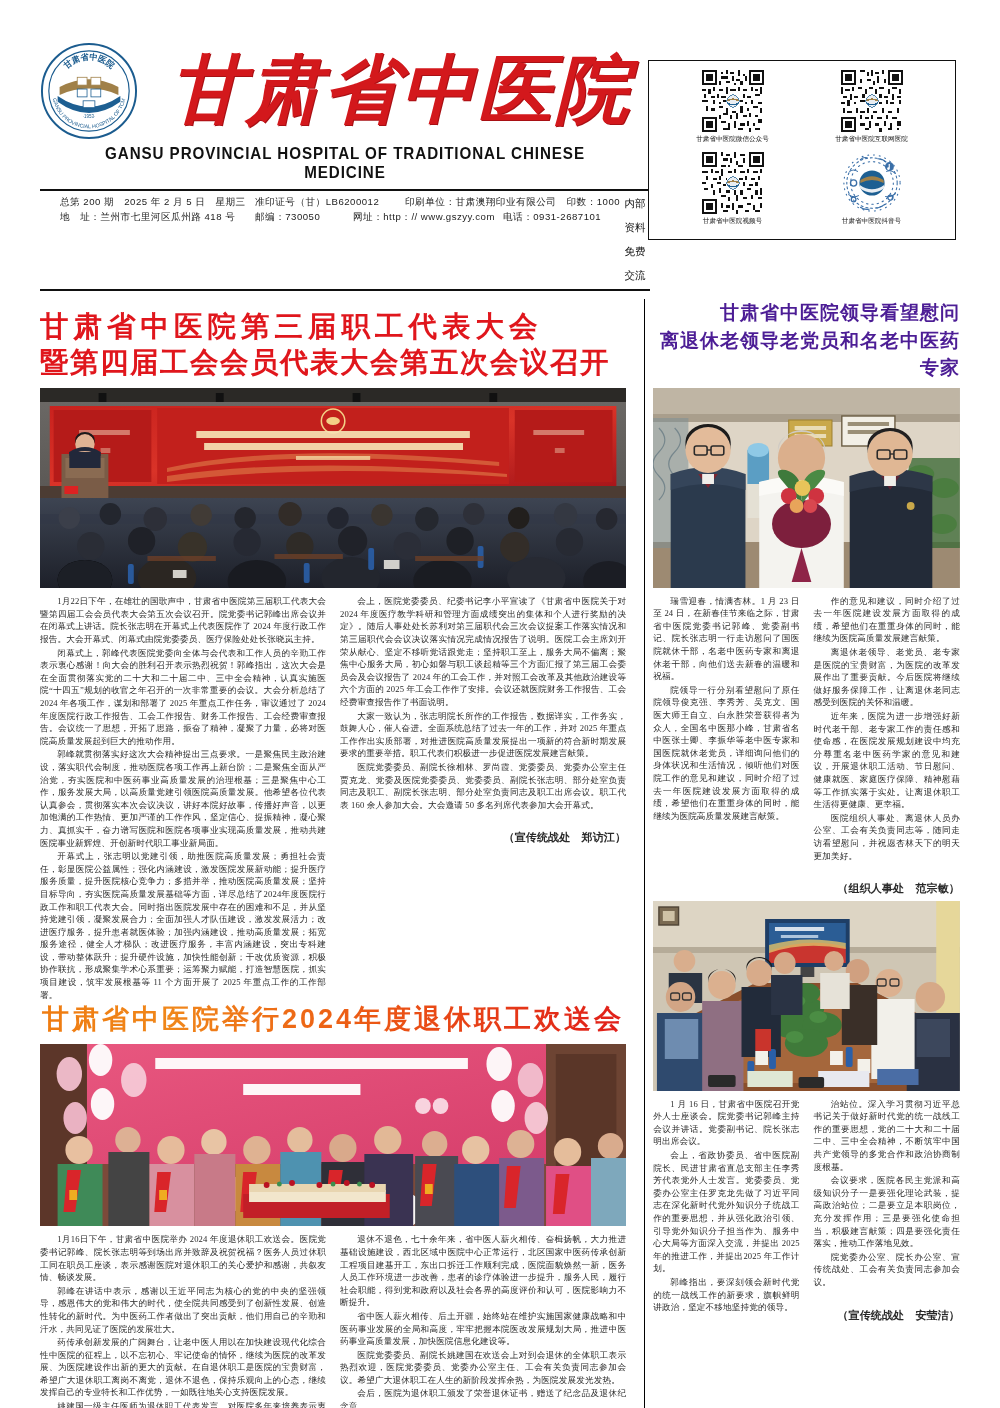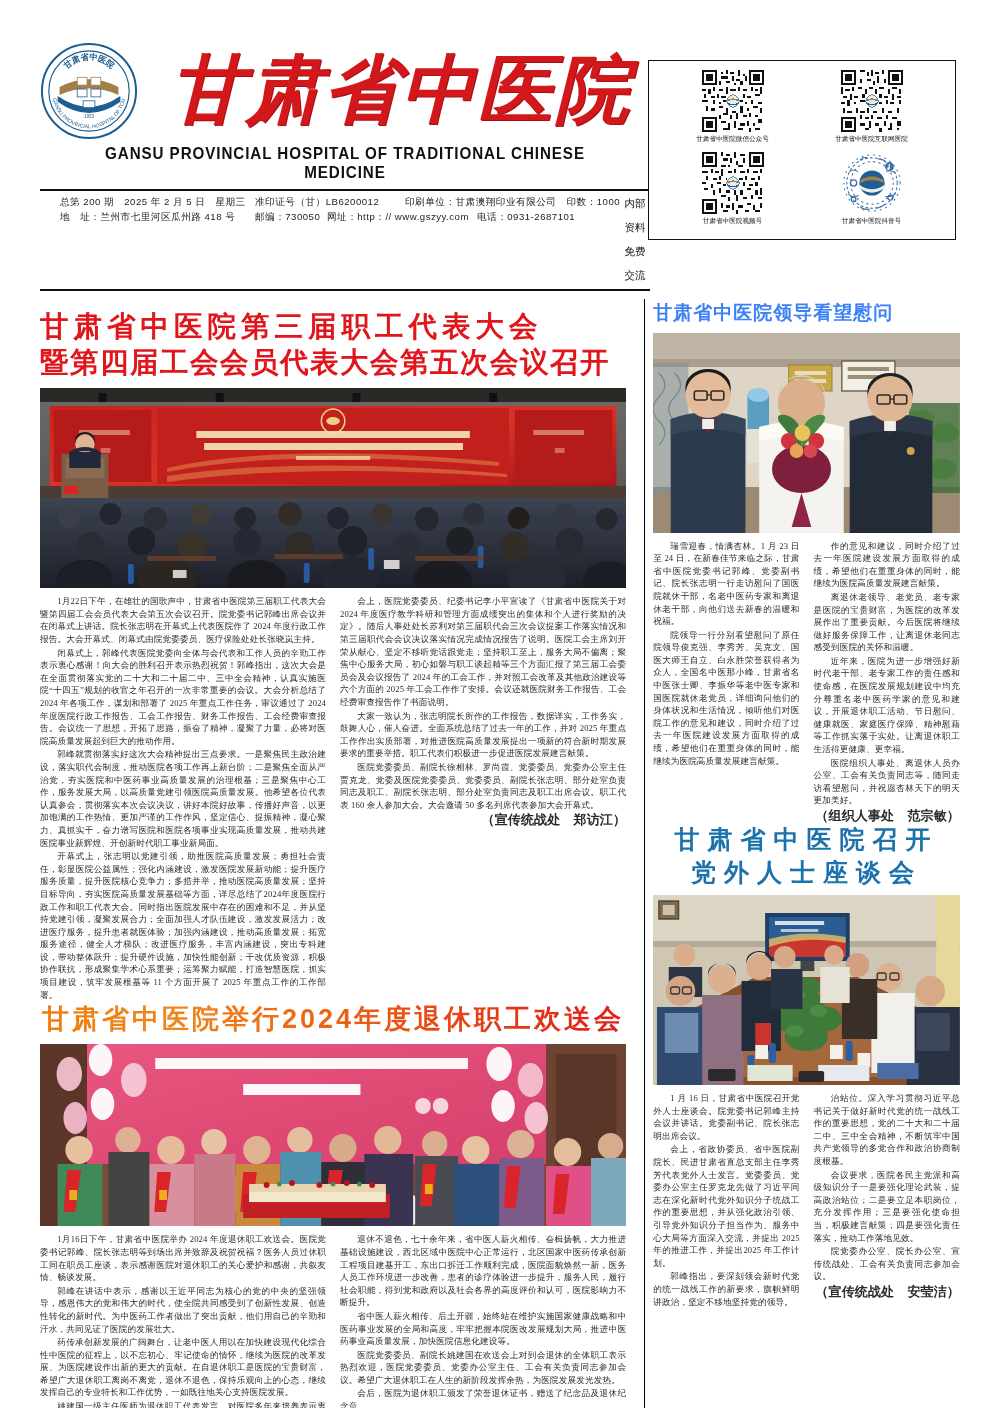--- a/index.html
+++ b/index.html
@@ -66,21 +66,21 @@
   .col-right { width: 312px; }
 
   
   .hl-red {
     text-align: left; font-weight: bold; color: #e0161c;
     font-size: 28.5px; line-height: 1.25; letter-spacing: 5px;
     font-family: "Liberation Serif", serif; padding: 10px 0 2px 0;
   }
   .hl-red .l2 { letter-spacing: 1.5px; }
   .hl-purple {
-    text-align: left; font-weight: bold; color: #3b82f6;
+    text-align: right; font-weight: bold; color: #4c1d95;
     font-size: 19px; line-height: 1.45; letter-spacing: 1px;
     font-family: "Liberation Sans", sans-serif;
   }
   .hl-orange {
     text-align: center; font-weight: bold; font-size: 27px;
     letter-spacing: 3px; line-height: 1.3;
     font-family: "Liberation Sans", sans-serif;
     background: linear-gradient(90deg, #ef7b10 0%, #f0871a 22%, #ec5a14 55%, #e01e1a 100%);
     -webkit-background-clip: text; background-clip: text; color: transparent;
   }
@@ -99,21 +99,21 @@
 
   
   .textcols2 { display: flex; gap: 14px; }
   .textcols2 > div { flex: 1; }
   .art {
     font-size: 8.6px; line-height: 12.6px; text-align: justify;
     color: #2a2a2a; font-family: "Liberation Serif", serif;
     letter-spacing: 0.15px;
   }
   .art p { text-indent: 2em; margin-bottom: 1px; }
-  .sig { text-align: right; font-size: 13px; margin-top: 3px; font-weight: bold; }
+  .sig { text-align: right; font-size: 11px; margin-top: 20px; font-weight: bold; }
 </style>
 </head>
 <body>
 
 <div class="page">
 
   <div class="masthead">
     <div class="mh-left">
       <div class="mh-logo-row">
 
@@ -150,21 +150,21 @@
 
       <div class="imprint-wrap">
         <div class="imprint">
           <div class="imp-line">
             <span class="imp-k" style="width:195px">总第 200 期　2025 年 2 月 5 日　星期三</span>
             <span class="imp-k" style="width:150px">准印证号（甘）LB6200012</span>
             <span class="imp-k">印刷单位：甘肃澳翔印业有限公司　印数：1000</span>
           </div>
           <div class="imp-line">
             <span class="imp-k" style="width:195px">地　址：兰州市七里河区瓜州路 418 号</span>
-            <span class="imp-k" style="width:72px">邮编：730050</span>
+            <span class="imp-k" style="width:98px">邮编：730050</span>
             <span class="imp-k" style="width:150px">网址：http：// www.gszyy.com</span>
             <span class="imp-k">电话：0931-2687101</span>
           </div>
         </div>
         <div class="imprint-side">
           <div>内部资料</div>
           <div>免费交流</div>
         </div>
       </div>
 
@@ -729,20 +729,21 @@
 
     </div>
 
     <div class="col-div"></div>
 
     <div class="col-right">
 
       <div>
         <div class="hl-purple">
           <div>甘肃省中医院领导看望慰问</div>
+          <div>离退休老领导老党员和名老中医药专家</div>
         </div>
 
         <div class="photo p3">
           <svg viewBox="0 0 312 200" preserveAspectRatio="none" width="100%" height="100%">
             <rect width="312" height="200" fill="#d8cfc0"></rect>
             <rect x="0" y="0" width="312" height="26" fill="#bfb5a4"></rect>
             <rect x="0" y="26" width="312" height="8" fill="#a99e8c"></rect>
             <rect x="0" y="34" width="312" height="120" fill="#ded5c6"></rect>
             <rect x="0" y="154" width="312" height="46" fill="#9d8a72"></rect>
             <rect x="0" y="30" width="36" height="130" fill="#7d8f96" opacity="0.55"></rect>
@@ -821,24 +822,20 @@
             <p>作的意见和建议，同时介绍了过去一年医院建设发展方面取得的成绩，希望他们在重重身体的同时，能继续为医院高质量发展建言献策。</p>
             <p>离退休老领导、老党员、老专家是医院的宝贵财富，为医院的改革发展作出了重要贡献。今后医院将继续做好服务保障工作，让离退休老同志感受到医院的关怀和温暖。</p>
             <p>近年来，医院为进一步增强好新时代老干部、老专家工作的责任感和使命感，在医院发展规划建设中均充分尊重名老中医药学家的意见和建议，开展退休职工活动、节日慰问、健康就医、家庭医疗保障、精神慰藉等工作抓实落于实处。让离退休职工生活得更健康、更幸福。</p>
             <p>医院组织人事处、离退休人员办公室、工会有关负责同志等，随同走访看望慰问，并祝愿杏林天下的明天更加美好。</p>
             <div class="sig">（组织人事处　范宗敏）</div>
           </div>
         </div>
       </div>
 
       <div>
-        <div class="hl-blue">
-          <div>甘肃省中医院召开</div>
-          <div>党外人士座谈会</div>
-        </div>
 
         <div class="photo p4">
           <svg viewBox="0 0 312 190" preserveAspectRatio="none" width="100%" height="100%">
             <rect width="312" height="190" fill="#cfc6b4"></rect>
             <rect x="0" y="0" width="312" height="46" fill="#ddd5c4"></rect>
             <rect x="0" y="46" width="312" height="6" fill="#b5ab98"></rect>
             <rect x="288" y="0" width="24" height="120" fill="#e6d79a"></rect>
             <rect x="6" y="6" width="20" height="18" fill="#7a6a52" stroke="#4f4436" stroke-width="1.4"></rect>
             <rect x="10" y="10" width="12" height="10" fill="#cfc2a6"></rect>
             <rect x="114" y="18" width="86" height="48" fill="#1e3e66"></rect>

